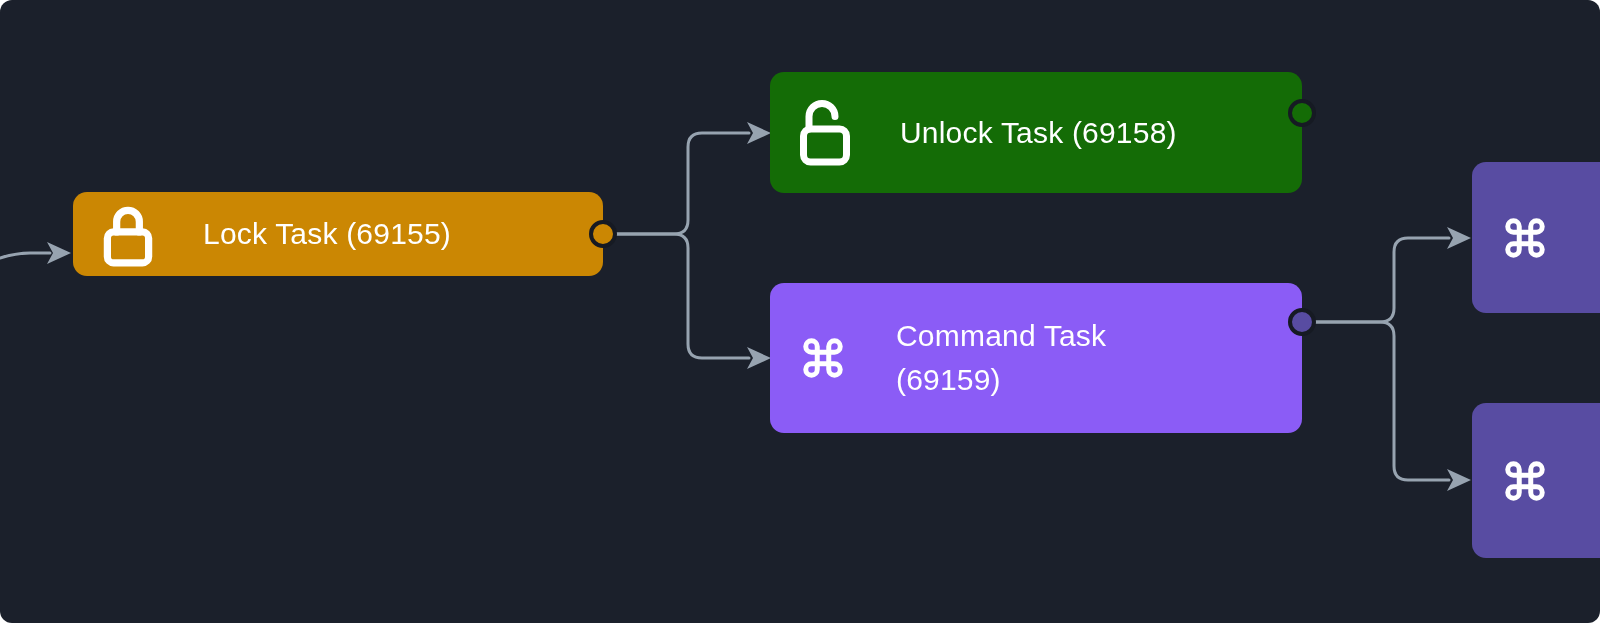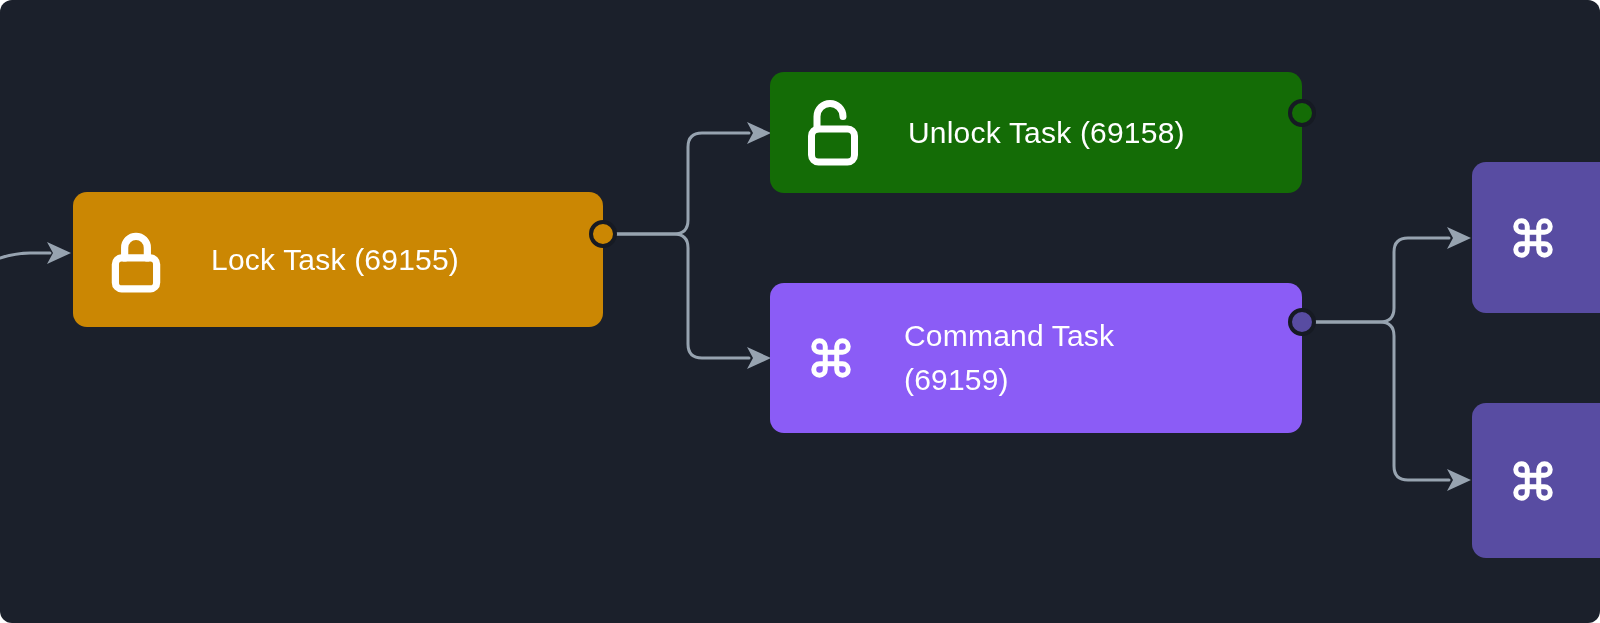--- a/index.html
+++ b/index.html
@@ -31,21 +31,21 @@
     stroke-linecap: round;
     pointer-events: stroke;
   }
   svg.edges polygon.arrow {
     fill: #97A3B0;
   }
   .node {
     position: absolute;
     display: flex;
     align-items: center;
-    padding-left: 38px;
+    padding-left: 30px;
     box-sizing: border-box;
     border-radius: 14px;
     color: #ffffff;
     cursor: pointer;
   }
   .node .task-icon {
     flex: 0 0 auto;
     margin-right: 50px;
     color: #ffffff;
   }
@@ -60,21 +60,21 @@
   .port {
     position: absolute;
     width: 28px;
     height: 28px;
     box-sizing: border-box;
     border-radius: 50%;
     border: 4px solid #161A23;
     right: -14px;
   }
   
-  #node-lock    { left: 73px;   top: 192px; width: 530px; height: 135px; }
+  #node-lock    { left: 73px;   top: 192px; width: 530px; height: 84px; }
   #node-unlock  { left: 770px;  top: 72px;  width: 532px; height: 121px; }
   #node-command { left: 770px;  top: 283px; width: 532px; height: 150px; }
   #node-cmd-rt  { left: 1472px; top: 162px; width: 530px; height: 151px; }
   #node-cmd-rb  { left: 1472px; top: 403px; width: 530px; height: 155px; }
   #node-lock .port    { top: 28px; }
   #node-unlock .port  { top: 27px; }
   #node-command .port { top: 25px; }
 </style>
 </head>
 <body>

